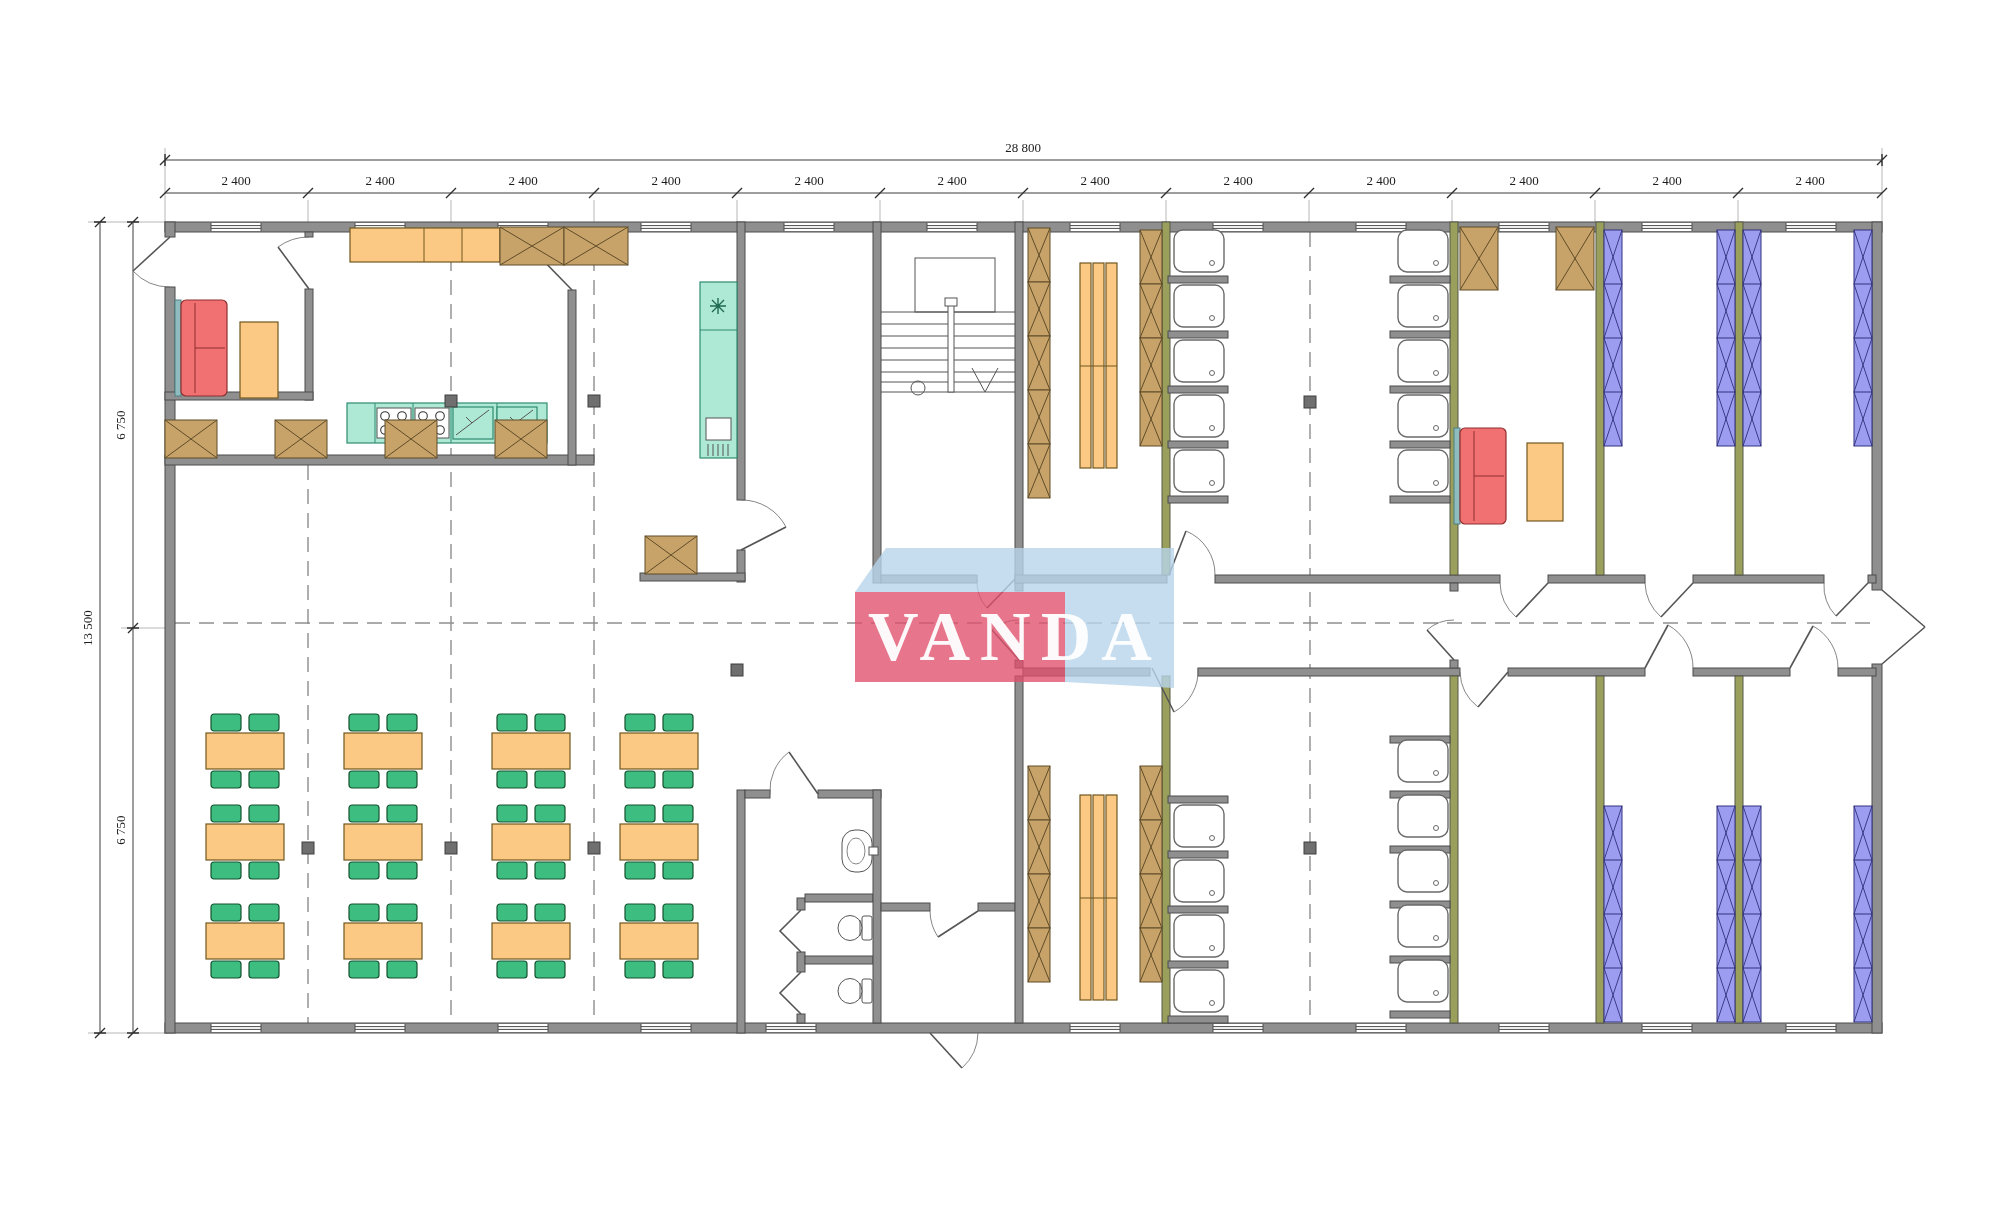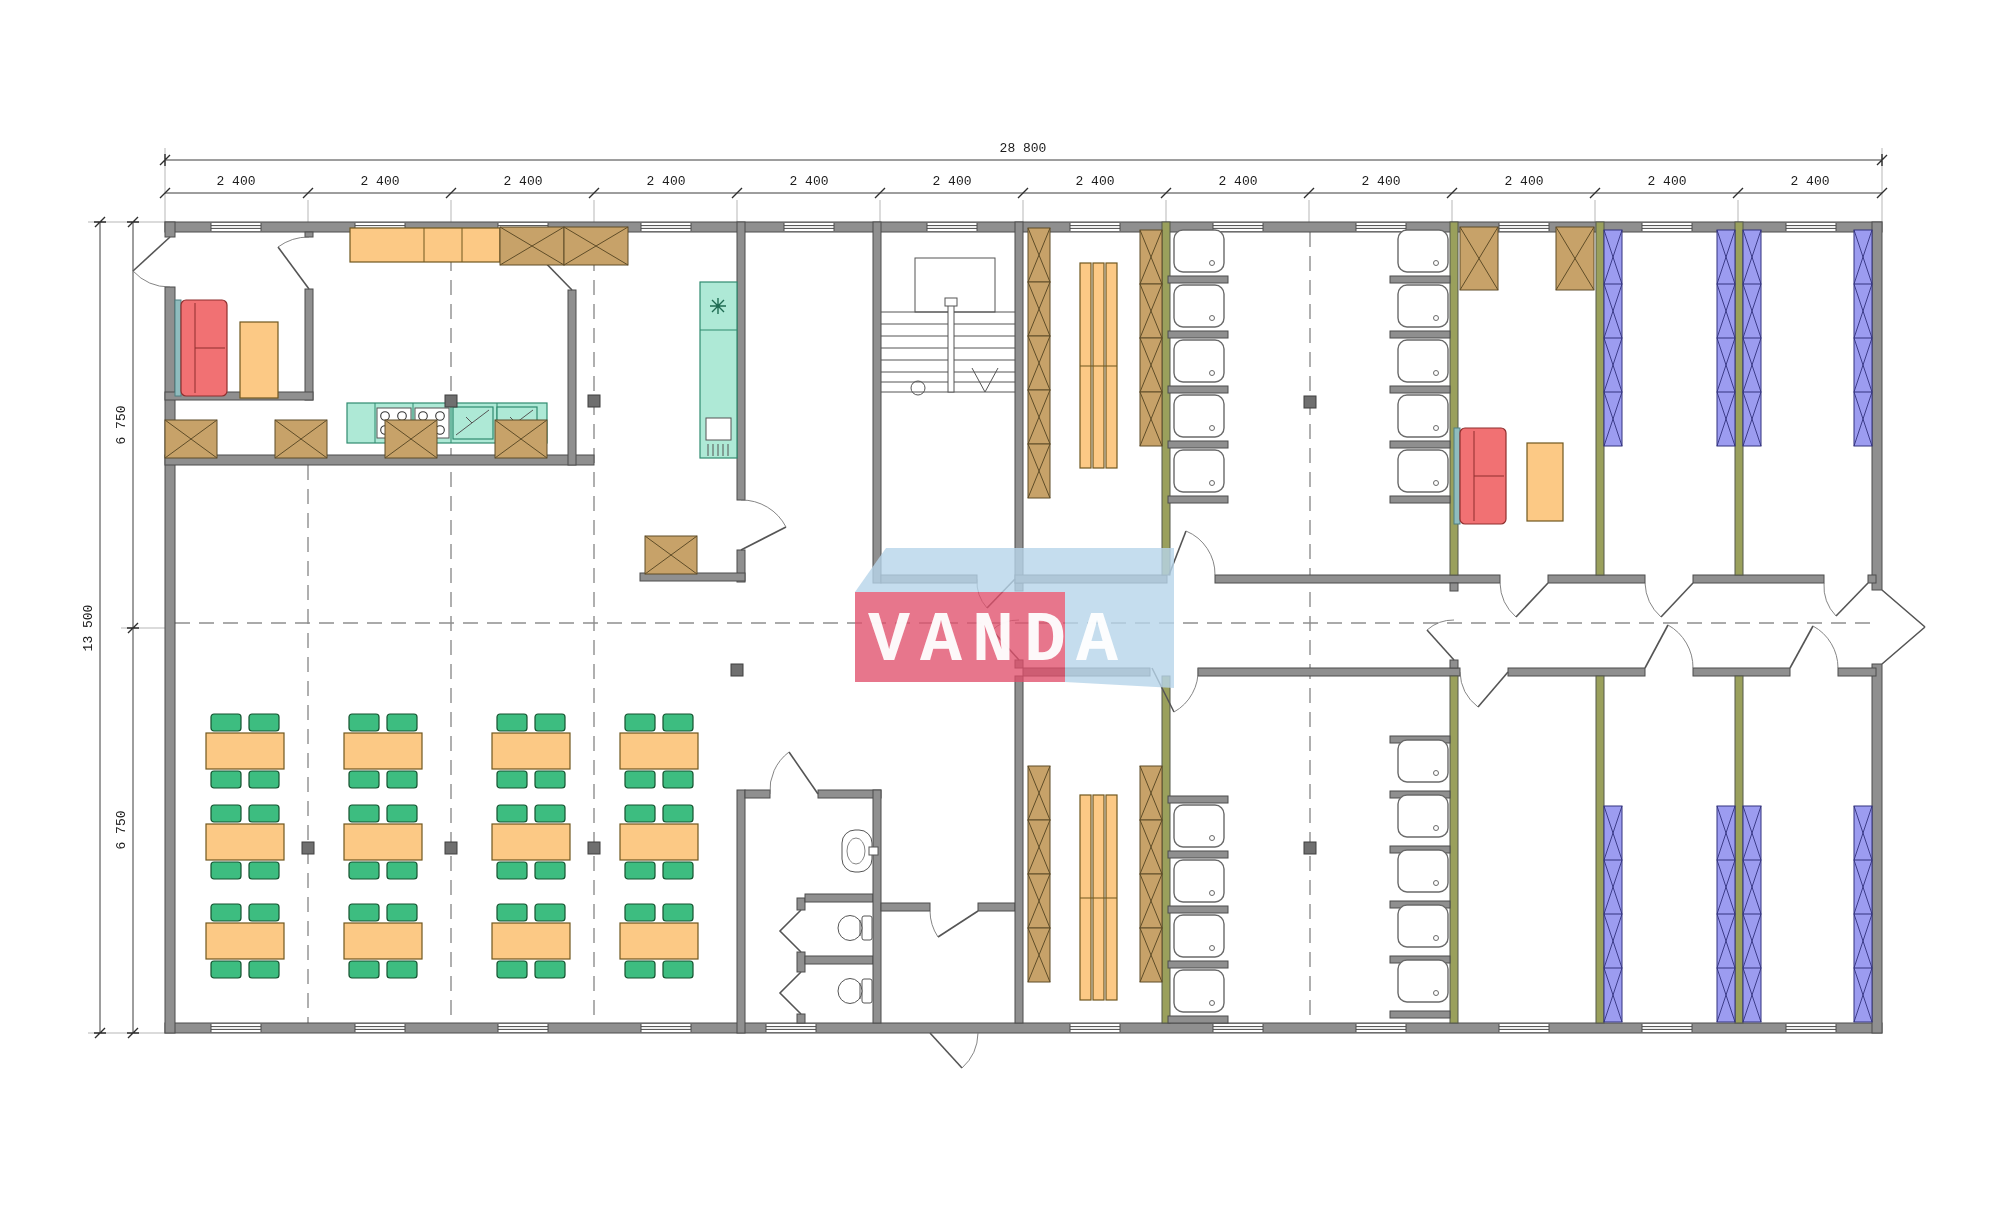--- a/index.html
+++ b/index.html
@@ -1,17 +1,17 @@
 <!DOCTYPE html>
 <html><head>
 <meta charset="utf-8">
 <style>
   html,body{margin:0;padding:0;background:#fff;}
   .plan-wrap{position:relative;width:2000px;height:1216px;background:#fff;overflow:hidden;
-             font-family:Liberation Mono, monospace;}
+             font-family:Liberation Serif, serif;}
   svg{display:block}
   .w   {fill:#8f8f8f;stroke:#4c4c4c;stroke-width:1;}
   .wg  {fill:#9aa05c;stroke:#55584a;stroke-width:1;}
   .stub{fill:#8f8f8f;stroke:#4c4c4c;stroke-width:1;}
   .door{stroke:#555;stroke-width:1.6;fill:none;}
   .arc {stroke:#777;stroke-width:.9;fill:none;}
   .dash{stroke:#8e8e8e;stroke-width:1.4;stroke-dasharray:15 9;fill:none;}
   .post{fill:#6f6f6f;stroke:#3f3f3f;stroke-width:1;}
   .dim {stroke:#3c3c3c;stroke-width:1;fill:none;}
   .tick{stroke:#2e2e2e;stroke-width:1.4;}

